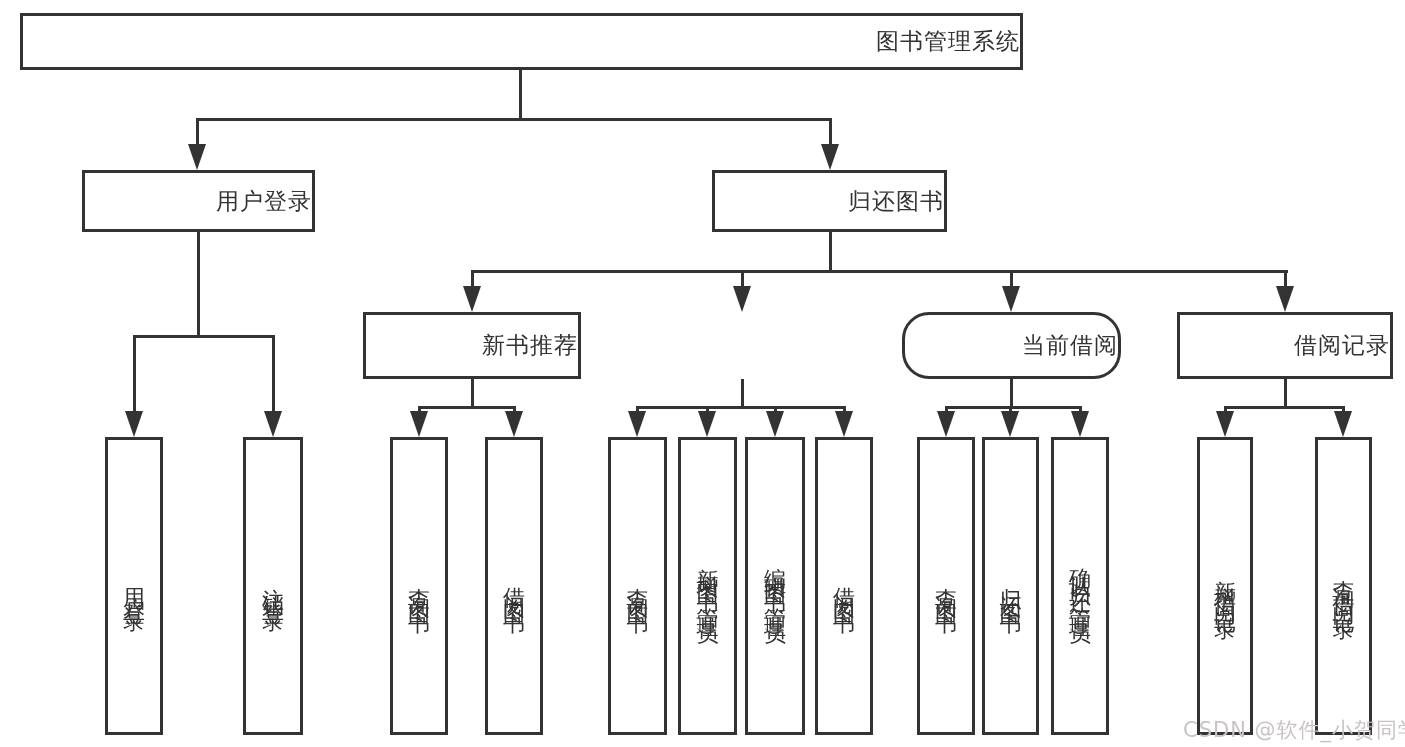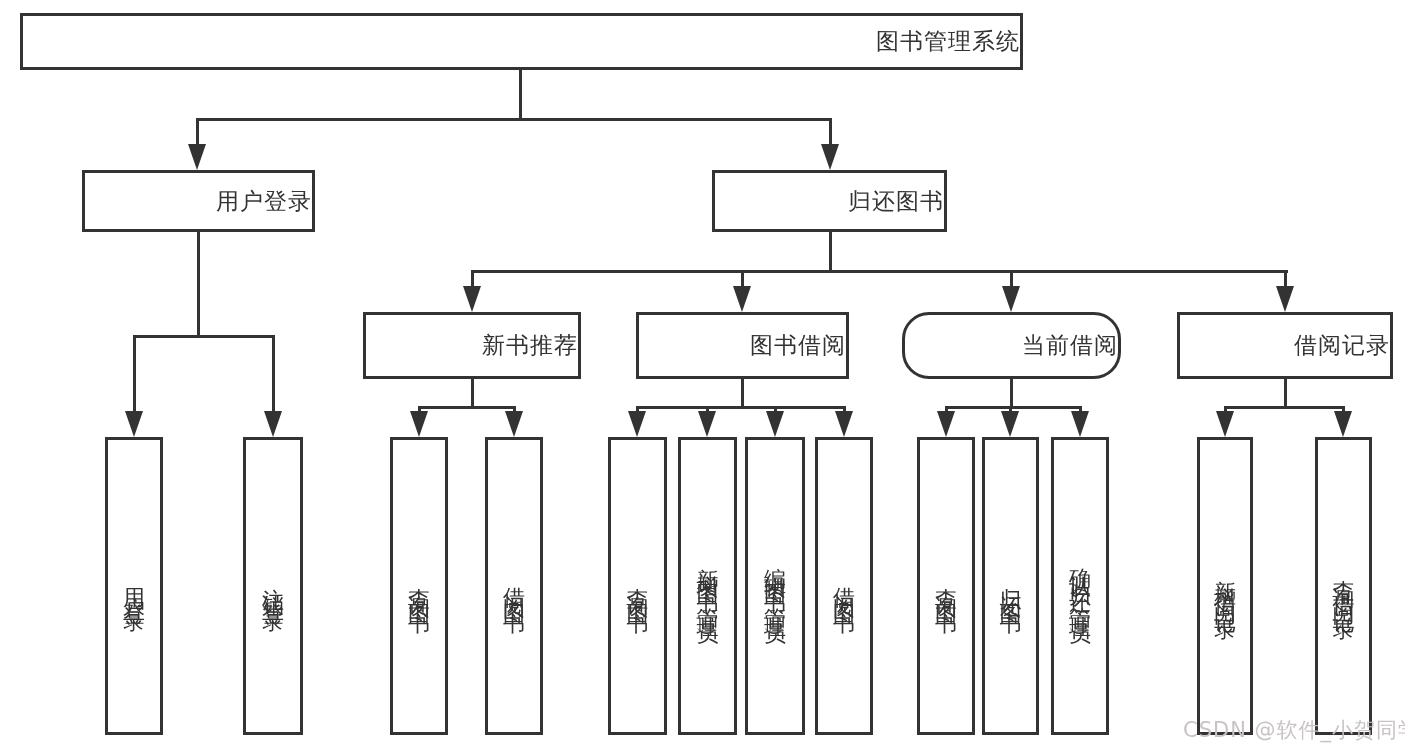--- a/index.html
+++ b/index.html
@@ -102,23 +102,20 @@
   <div class="vl" style="left:741px; top:270px; height:20px;"></div>
   <div class="ar" style="left:733px; top:286px;"></div>
   <div class="vl" style="left:1010px; top:270px; height:20px;"></div>
   <div class="ar" style="left:1002px; top:286px;"></div>
   <div class="vl" style="left:1284px; top:270px; height:20px;"></div>
   <div class="ar" style="left:1276px; top:286px;"></div>
 
   <div class="node" style="left:363px; top:312px; width:218px; height:67px;">
     <span>新书推荐</span>
   </div>
-  <div class="node" style="left:636px; top:312px; width:213px; height:67px;">
-    <span>图书借阅</span>
-  </div>
   <div class="node" style="left:902px; top:312px; width:219px; height:67px;border-radius:27px;">
     <span>当前借阅</span>
   </div>
   <div class="node" style="left:1177px; top:312px; width:216px; height:67px;">
     <span>借阅记录</span>
   </div>
 
   <div class="vl" style="left:471px; top:379px; height:30px;"></div>
   <div class="hl" style="left:418px; top:406px; width:98px;"></div>
   <div class="vl" style="left:418px; top:406px; height:9px;"></div>

